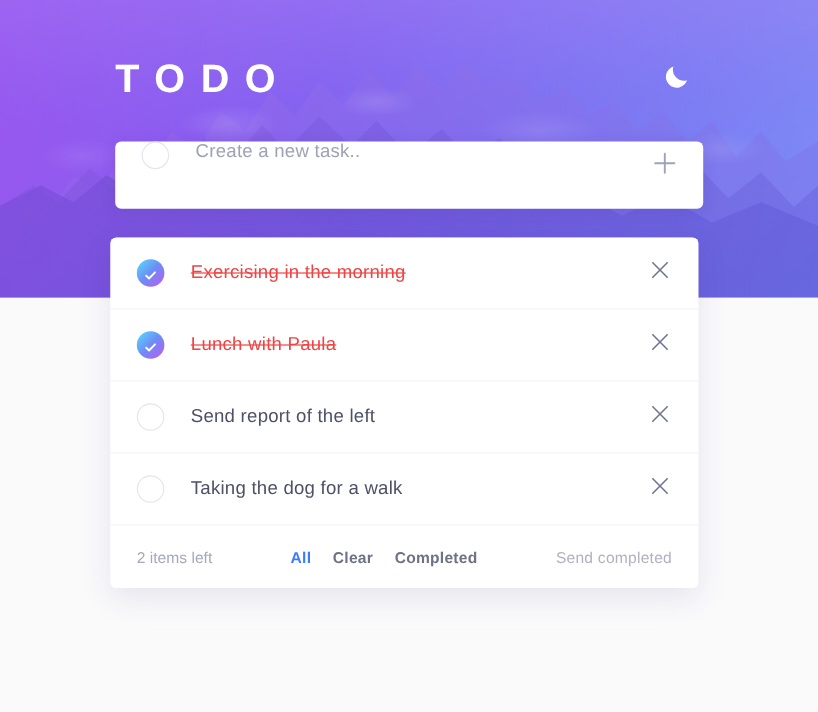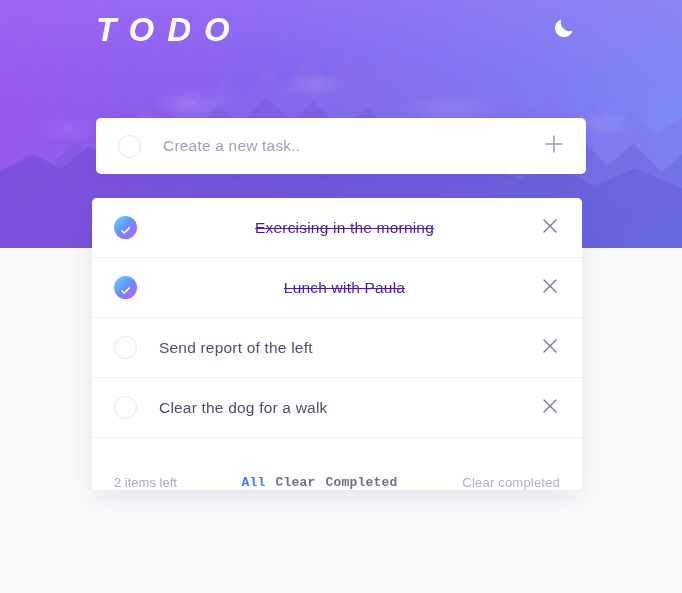--- a/index.html
+++ b/index.html
@@ -101,25 +101,24 @@
     position: absolute;
     inset: 0;
     background: linear-gradient(100deg, rgba(150,80,240,0.50) 0%, rgba(130,95,242,0.40) 45%, rgba(120,130,246,0.42) 100%);
   }
 
   .header-inner {
     position: relative;
     z-index: 5;
     width: 490px;
     margin: 0 auto;
-    padding-top: 12px;
+    padding-top: 48px;
     display: flex;
     align-items: center;
     justify-content: space-between;
-    font-style: italic;
   }
 
   .app-title {
     color: #ffffff;
     font-size: 33px;
     font-weight: bold;
     letter-spacing: 13px;
     line-height: 1;
     user-select: none;
   }
@@ -137,21 +136,20 @@
   
   .new-task {
     position: absolute;
     top: 118px;
     left: 96px;
     width: 490px;
     height: 56px;
     background: #ffffff;
     border-radius: 5px;
     display: flex;
-    align-items: center;
     z-index: 10;
     box-shadow: 0 2px 12px rgba(60,40,120,0.10);
   }
 
   .circle {
     width: 23px;
     height: 23px;
     border-radius: 50%;
     border: 1px solid #e4e5ee;
     flex: 0 0 auto;
@@ -177,24 +175,23 @@
     font-size: 15.5px;
     color: #4d5067;
     letter-spacing: 0.2px;
   }
 
   .task-text.placeholder {
     color: #9fa1b4;
   }
 
   .task-text.completed {
-    color: #4c1d95;
+    color: #ef4444;
     text-decoration: line-through;
     text-decoration-thickness: 1px;
-    text-align: center;
   }
 
   .plus-btn, .x-btn {
     flex: 0 0 auto;
     width: 40px;
     height: 40px;
     margin-right: 12px;
     display: flex;
     align-items: center;
     justify-content: center;
@@ -218,37 +215,36 @@
     height: 60px;
     display: flex;
     align-items: center;
     border-bottom: 1px solid #f0f0f5;
     background: #ffffff;
   }
 
   .footer {
     height: 52px;
     display: flex;
-    align-items: flex-end;
+    align-items: center;
     padding: 0 22px;
     font-size: 13px;
     background: #ffffff;
   }
 
   .items-left {
     color: #a6a8bd;
     flex: 0 0 auto;
   }
 
   .filters {
     flex: 1 1 auto;
     display: flex;
     justify-content: center;
-    gap: 10px;
-    font-family: Liberation Mono, monospace;
+    gap: 18px;
   }
 
   .filter {
     color: #6f7285;
     font-weight: bold;
     cursor: pointer;
     letter-spacing: 0.2px;
   }
 
   .filter.active {
@@ -344,34 +340,34 @@
         <svg width="22" height="22" viewBox="0 0 22 22">
           <path d="M5 5l12 12M17 5L5 17" stroke="#6f7490" stroke-width="1.3" stroke-linecap="round"></path>
         </svg>
       </span>
     </div>
   </div>
 
 
   <div class="task-row">
     <div class="circle"></div>
-    <div class="task-text">Clear the dog for a walk</div>
+    <div class="task-text">Taking the dog for a walk</div>
     <div class="x-btn">
       <span>
         <svg width="22" height="22" viewBox="0 0 22 22">
           <path d="M5 5l12 12M17 5L5 17" stroke="#6f7490" stroke-width="1.3" stroke-linecap="round"></path>
         </svg>
       </span>
     </div>
   </div>
 
   <div class="footer">
     <div class="items-left">2 items left</div>
 
     <div class="filters">
       <span class="filter active">All</span>
       <span class="filter">Clear</span>
       <span class="filter">Completed</span>
     </div>
 
-    <div class="clear">Clear completed</div>
+    <div class="clear">Send completed</div>
   </div>
 </div>
 
 </body></html>

